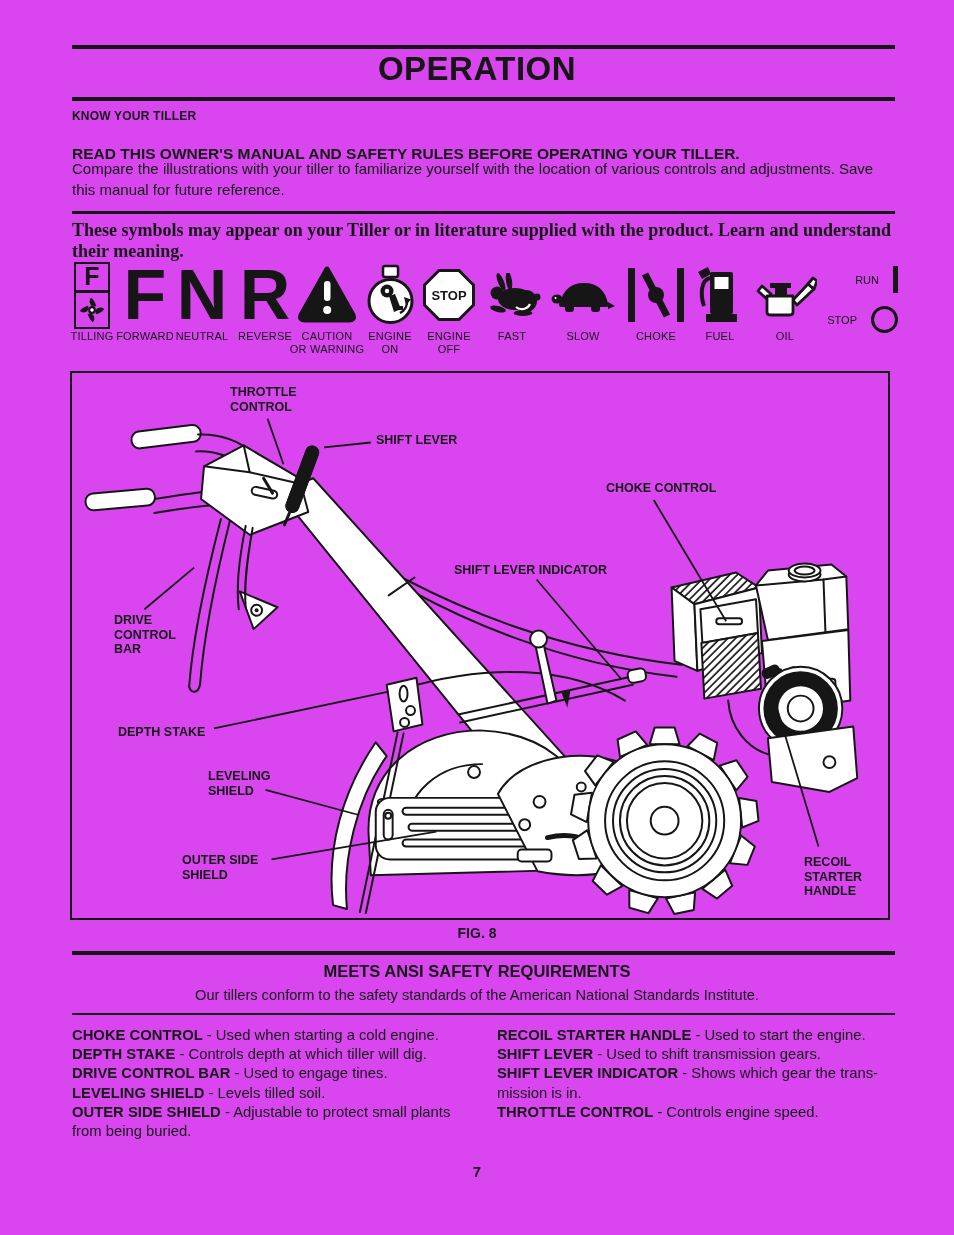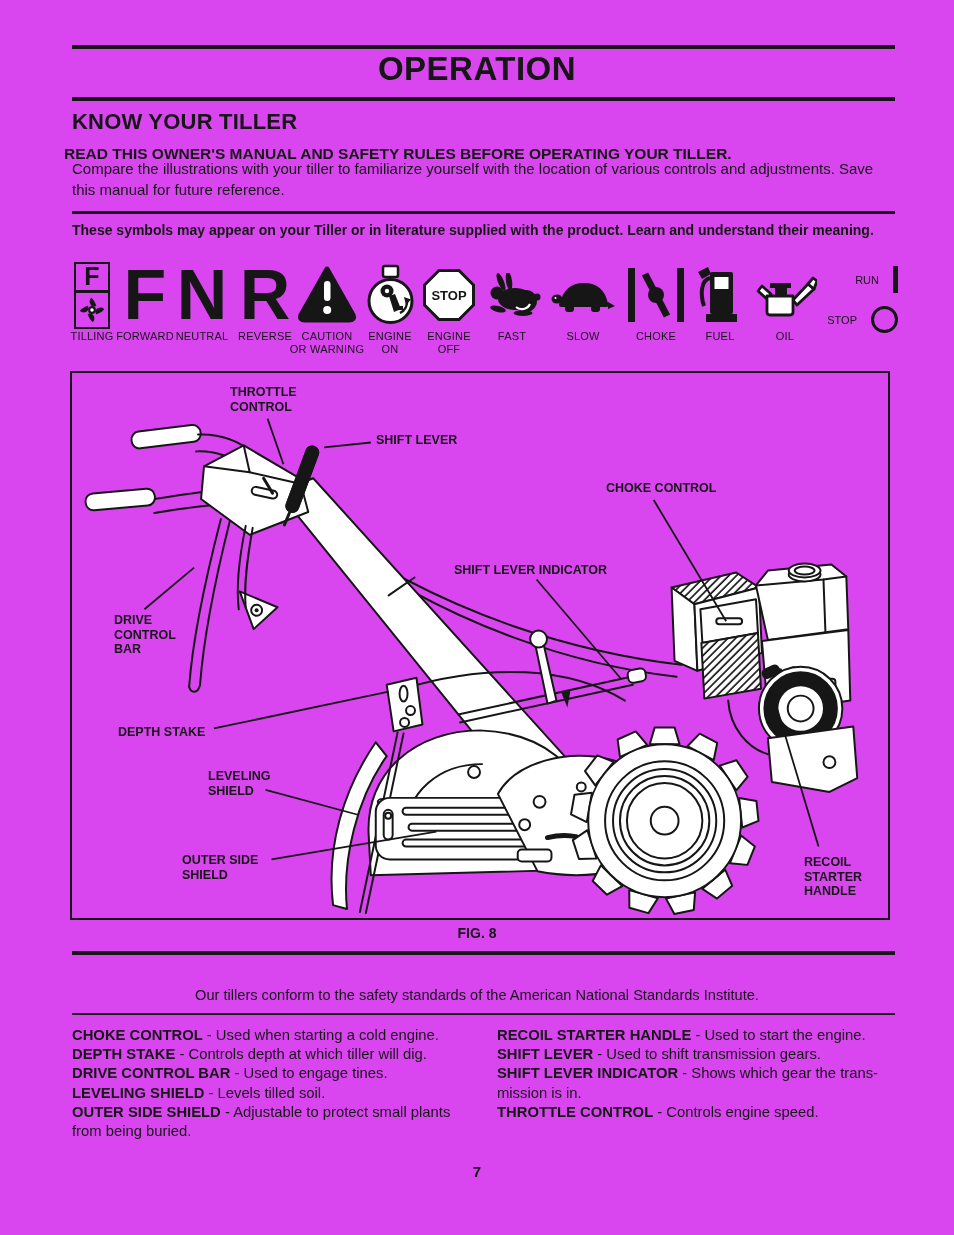--- a/index.html
+++ b/index.html
@@ -6,24 +6,24 @@
   html, body { background: #e8e8e8; }
   .page {
     position: relative; width: 954px; height: 1235px; margin: 0 auto;
     background: #d946ef; color: #161616;
     font-family: "Liberation Sans", sans-serif;
     overflow: hidden;
   }
   .rule { position: absolute; left: 72px; width: 823px; background: #161616; }
   .op-title { position: absolute; top: 50px; left: 0; width: 954px; text-align: center;
     font-size: 33px; font-weight: bold; letter-spacing: 0.5px; }
-  .kyt-head { position: absolute; top: 109px; left: 72px; font-size: 22px; font-weight: bold; letter-spacing: 0.2px; }
-  .read-line { position: absolute; top: 145px; left: 64px; width: 823px; font-size: 15.5px; font-weight: bold; }
+  .kyt-head { position: absolute; top: 109px; left: 72px; font-size: 12px; font-weight: bold; letter-spacing: 0.2px; }
+  .read-line { position: absolute; top: 145px; left: 72px; width: 823px; font-size: 15.5px; font-weight: bold; }
   .intro { position: absolute; top: 158px; left: 72px; width: 823px; font-size: 15px; line-height: 21px; }
-  .sym-intro { position: absolute; top: 220px; left: 72px; width: 823px; font-size: 14px; font-weight: bold; line-height: 20.5px; white-space: pre-line; }
+  .sym-intro { position: absolute; top: 220px; left: 72px; width: 823px; font-size: 18px; font-weight: bold; line-height: 20.5px; white-space: pre-line; font-family: Liberation Serif, serif; }
   .symbols { position: absolute; top: 262px; left: 72px; width: 826px; height: 95px; }
   .sym { position: absolute; top: 0; height: 95px; }
   .sym-icon { height: 66px; display: flex; align-items: center; justify-content: center; }
   .sym-label { position: absolute; top: 68px; left: 0; width: 100%; text-align: center;
     font-size: 11px; line-height: 12.5px; letter-spacing: 0.2px; white-space: pre-line; }
   .big-letter { font-size: 70px; font-weight: bold; line-height: 62px; }
   .tilling-box { width: 36px; height: 67px; border: 2.5px solid #161616; display: flex; flex-direction: column; }
   .tilling-f { height: 29px; display: flex; align-items: center; justify-content: center;
     font-size: 25px; font-weight: bold; border-bottom: 3px solid #161616; }
   .tilling-tines { flex: 1; display: flex; align-items: center; justify-content: center; }
@@ -395,20 +395,21 @@
     <div class="flabel" style="left:110px;top:480px;">OUTER SIDE
 SHIELD</div>
     <div class="flabel" style="left:732px;top:482px;">RECOIL
 STARTER
 HANDLE</div>
   </div>
 
   <div class="fig-caption">FIG. 8</div>
 
   <div class="rule" style="top:951px;height:4px;"></div>
+  <div class="ansi-head">MEETS ANSI SAFETY REQUIREMENTS</div>
   <div class="ansi-body">Our tillers conform to the safety standards of the American National Standards Institute.</div>
   <div class="rule" style="top:1013px;height:2px;"></div>
 
   <div class="defcol left">
     <p class="def"><span class="term">CHOKE CONTROL</span><span> - Used  when starting a cold engine.</span></p>
     <p class="def"><span class="term">DEPTH STAKE</span><span> - Controls depth at which tiller will dig.</span></p>
     <p class="def"><span class="term">DRIVE CONTROL BAR</span><span> - Used to engage tines.</span></p>
     <p class="def"><span class="term">LEVELING SHIELD</span><span> - Levels tilled soil.</span></p>
     <p class="def"><span class="term">OUTER SIDE SHIELD</span><span> - Adjustable to protect small plants
 from being buried.</span></p>

